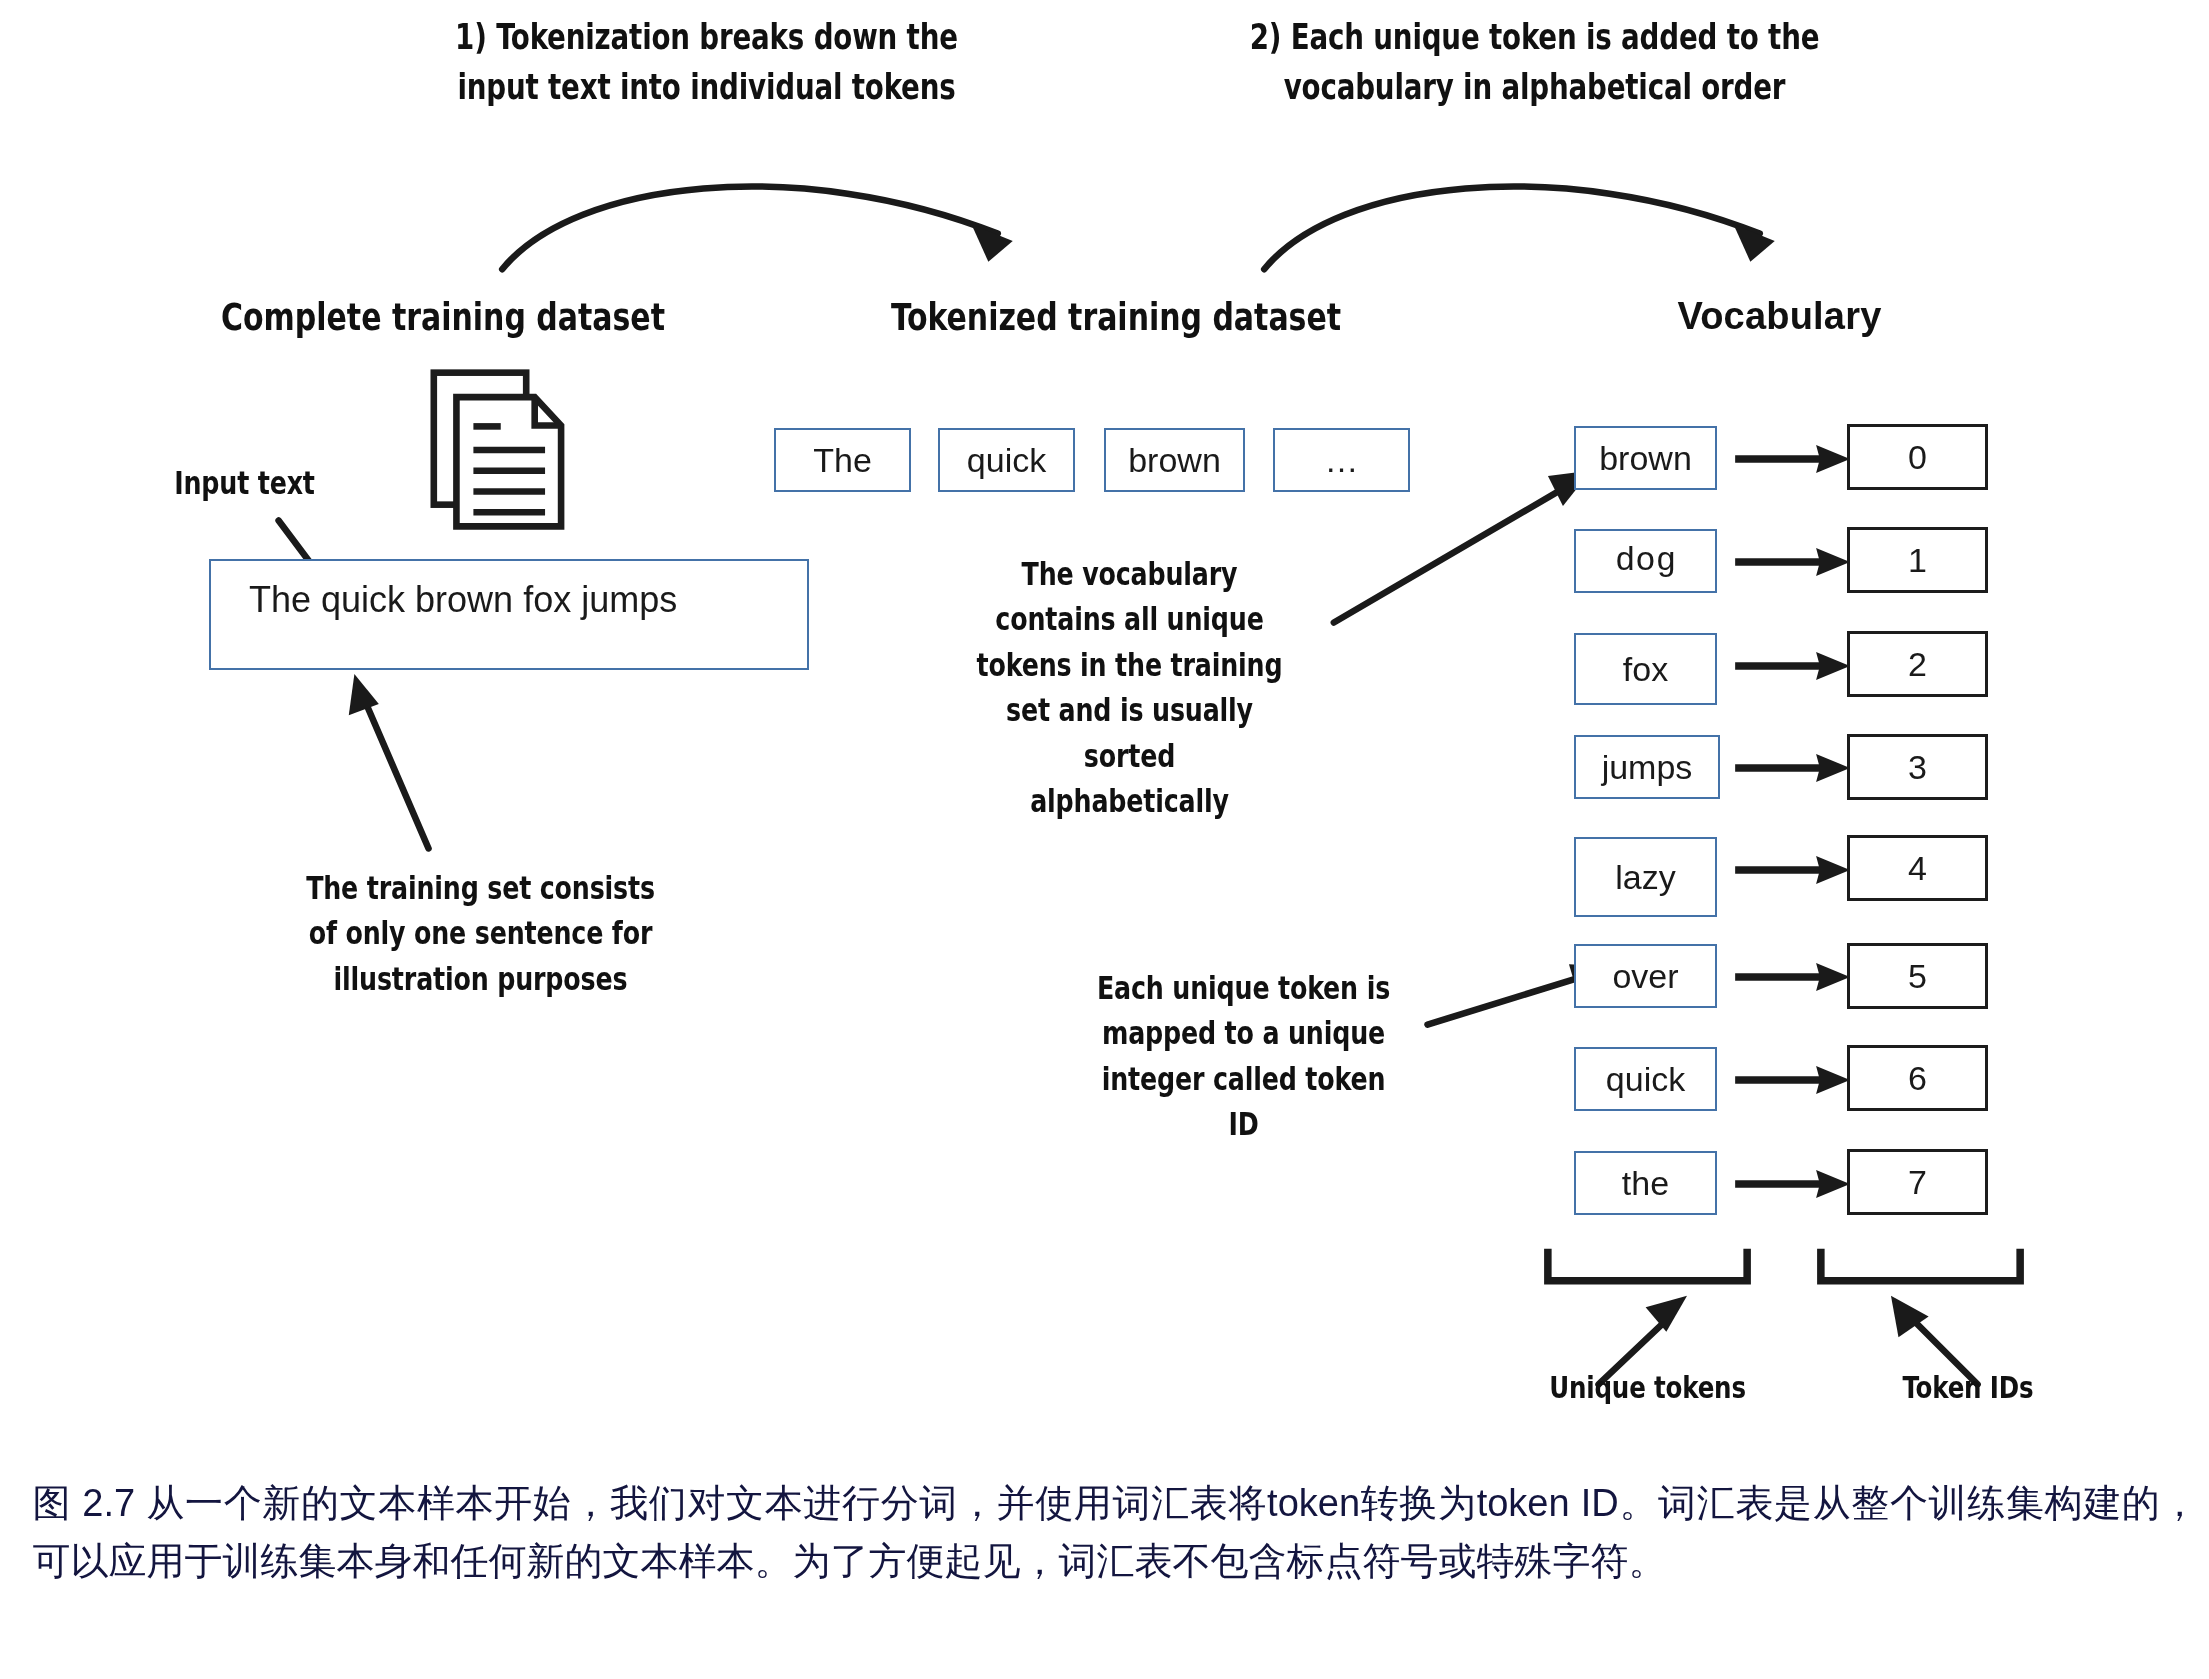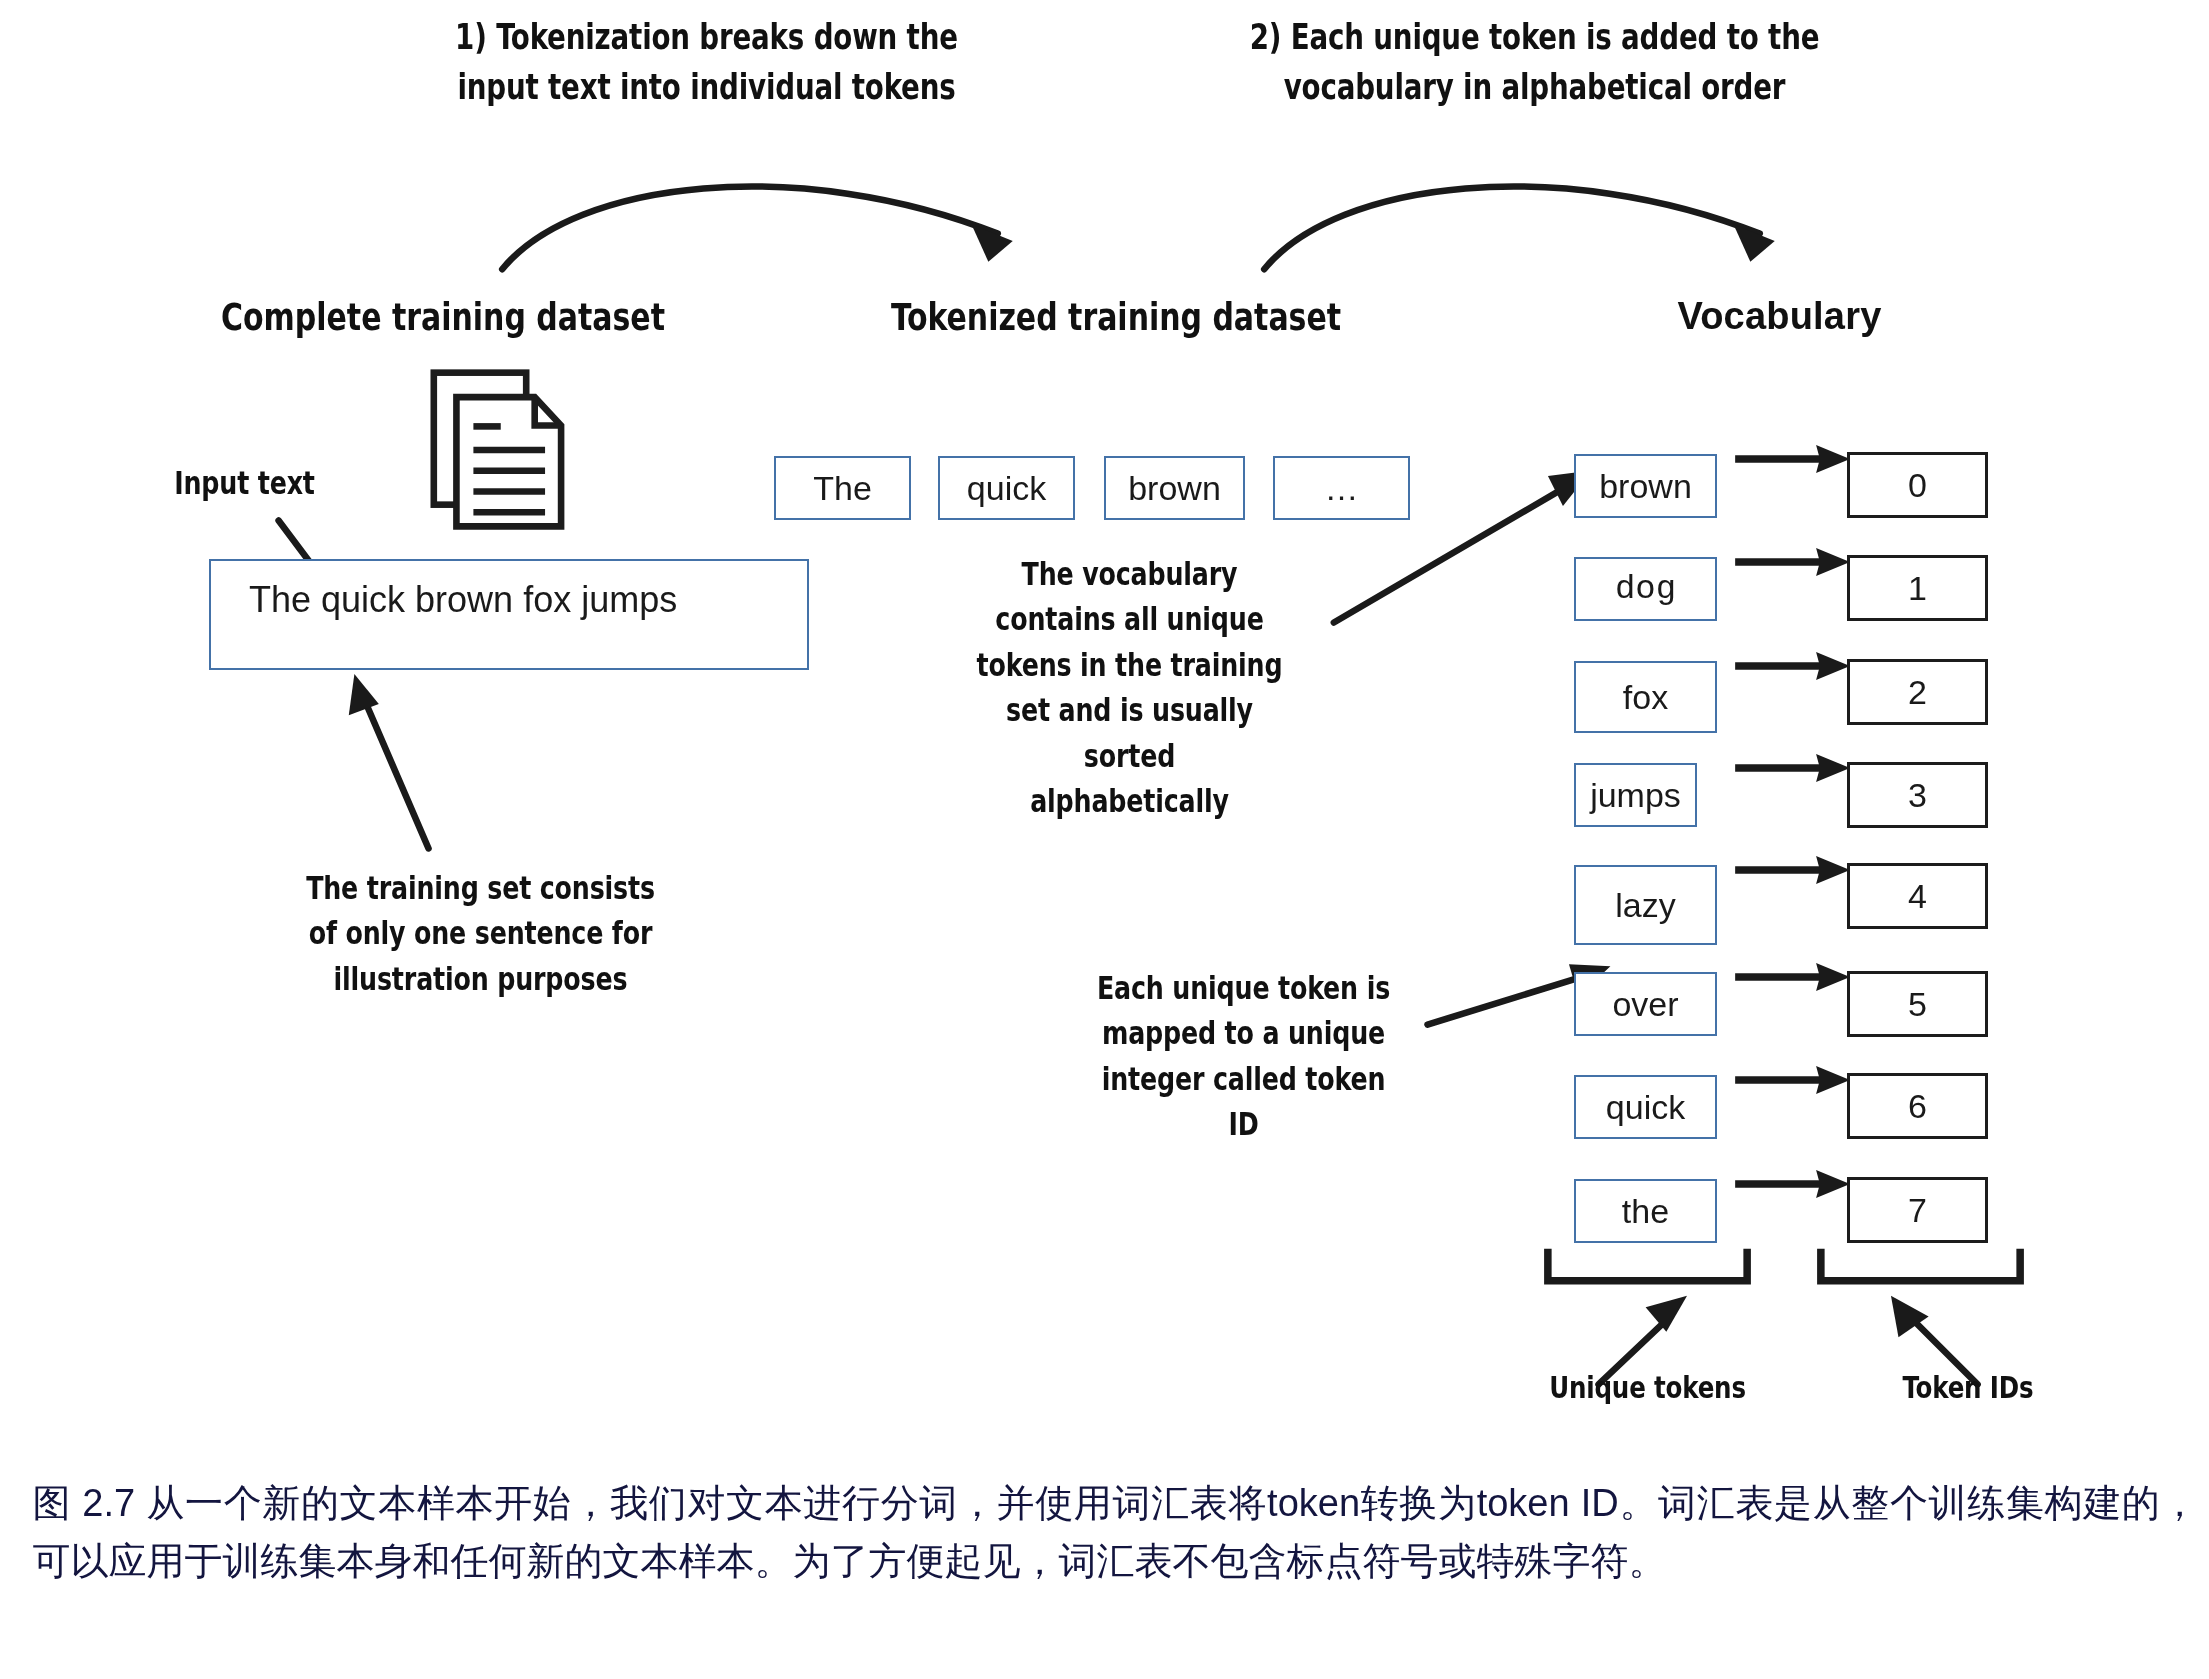--- a/index.html
+++ b/index.html
@@ -61,21 +61,20 @@
   
   .box {
     position: absolute;
     box-sizing: border-box;
     background: #ffffff;
     display: flex;
     align-items: center;
     justify-content: center;
     font-family: "Liberation Sans", sans-serif;
     color: #1a1a1a;
-    margin-top: 28px;
   }
   .blue-box {
     border: 2.8px solid #4472a8;
   }
   .black-box {
     border: 3.8px solid #1c1c1c;
   }
   .token-box { font-size: 34px; }
   .vocab-box { font-size: 34px; }
   .id-box    { font-size: 34px; }
@@ -238,21 +237,21 @@
     <span>fox</span>
   </div>
   <svg class="abs" style="left:1733px; top:650px;" width="121" height="32" viewBox="0 0 128 34">
     <line x1="2" y1="17" x2="96" y2="17" stroke="#1a1a1a" stroke-width="8"></line>
     <path d="M 124,17 L 88,2 L 92,17 L 88,32 Z" fill="#1a1a1a"></path>
   </svg>
   <div class="box black-box id-box" style="left:1847px; top:631px; width:141px; height:66px;">
     <span>2</span>
   </div>
 
-  <div class="box blue-box vocab-box" style="left:1574px; top:735px; width:123px; height:64px;">
+  <div class="box blue-box vocab-box" style="left:1574px; top:735px; width:146px; height:64px;">
     <span>jumps</span>
   </div>
   <svg class="abs" style="left:1733px; top:752px;" width="121" height="32" viewBox="0 0 128 34">
     <line x1="2" y1="17" x2="96" y2="17" stroke="#1a1a1a" stroke-width="8"></line>
     <path d="M 124,17 L 88,2 L 92,17 L 88,32 Z" fill="#1a1a1a"></path>
   </svg>
   <div class="box black-box id-box" style="left:1847px; top:734px; width:141px; height:66px;">
     <span>3</span>
   </div>
 

